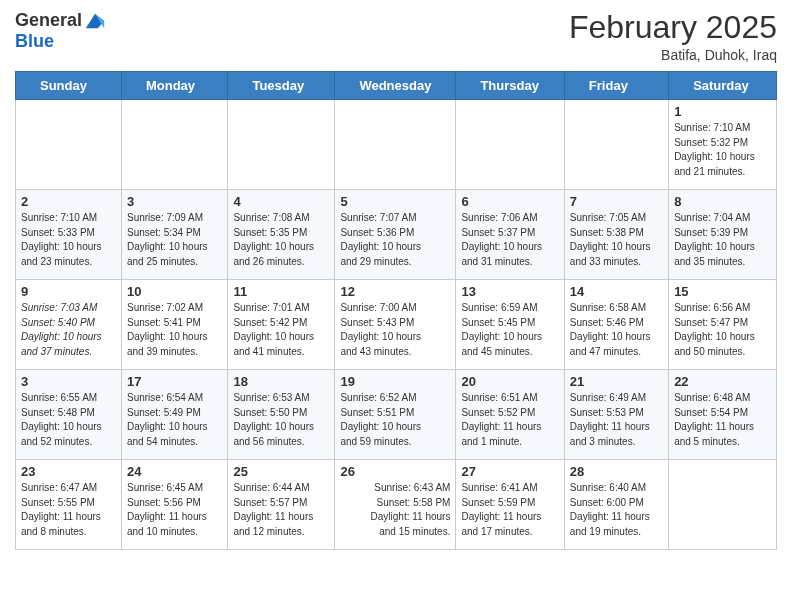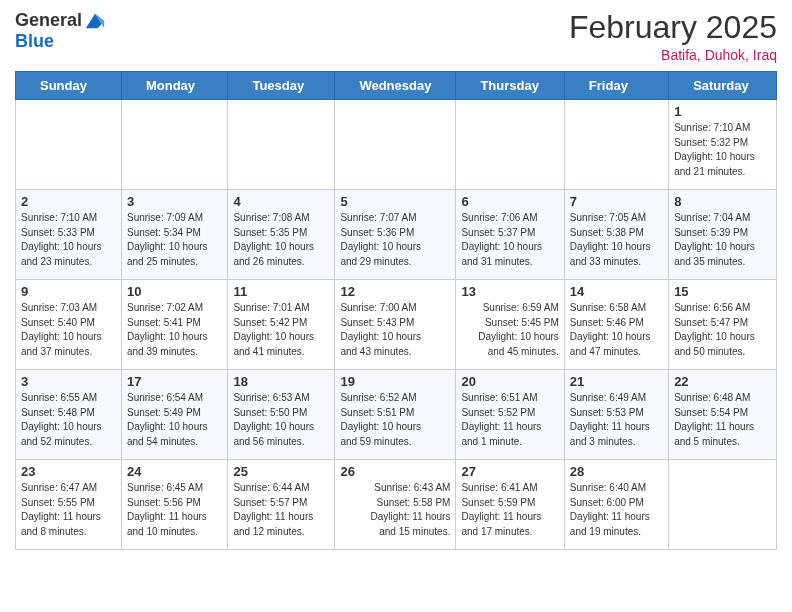--- a/index.html
+++ b/index.html
@@ -42,21 +42,21 @@
       text-align: right;
     }
     .month-title {
       font-size: 32px;
       font-weight: normal;
       color: #333;
       line-height: 1.1;
     }
     .location {
       font-size: 14px;
-      color: #be185d;
+      color: #404040;
       margin-top: 2px;
     }
     .calendar {
       width: 100%;
       border-collapse: collapse;
       border: 1px solid #ccc;
     }
     .calendar th {
       background: #3a7fc1;
       color: #fff;
@@ -190,21 +190,21 @@
             <div class="day-num">8</div>
             <div class="day-info" style="white-space: pre-line;">Sunrise: 7:04 AM
 Sunset: 5:39 PM
 Daylight: 10 hours
 and 35 minutes.</div>
           </td>
         </tr>
         <tr>
           <td>
             <div class="day-num">9</div>
-            <div class="day-info" style="white-space: pre-line;">Sunrise: 7:03 AM
+            <div class="day-info" style="white-space: pre-line; font-style: italic;">Sunrise: 7:03 AM
 Sunset: 5:40 PM
 Daylight: 10 hours
 and 37 minutes.</div>
           </td>
           <td>
             <div class="day-num">10</div>
             <div class="day-info" style="white-space: pre-line;">Sunrise: 7:02 AM
 Sunset: 5:41 PM
 Daylight: 10 hours
 and 39 minutes.</div>
@@ -218,21 +218,21 @@
           </td>
           <td>
             <div class="day-num">12</div>
             <div class="day-info" style="white-space: pre-line;">Sunrise: 7:00 AM
 Sunset: 5:43 PM
 Daylight: 10 hours
 and 43 minutes.</div>
           </td>
           <td>
             <div class="day-num">13</div>
-            <div class="day-info" style="white-space: pre-line; text-align: right;">Sunrise: 6:59 AM
+            <div class="day-info" style="white-space: pre-line;">Sunrise: 6:59 AM
 Sunset: 5:45 PM
 Daylight: 10 hours
 and 45 minutes.</div>
           </td>
           <td>
             <div class="day-num">14</div>
             <div class="day-info" style="white-space: pre-line;">Sunrise: 6:58 AM
 Sunset: 5:46 PM
 Daylight: 10 hours
 and 47 minutes.</div>

